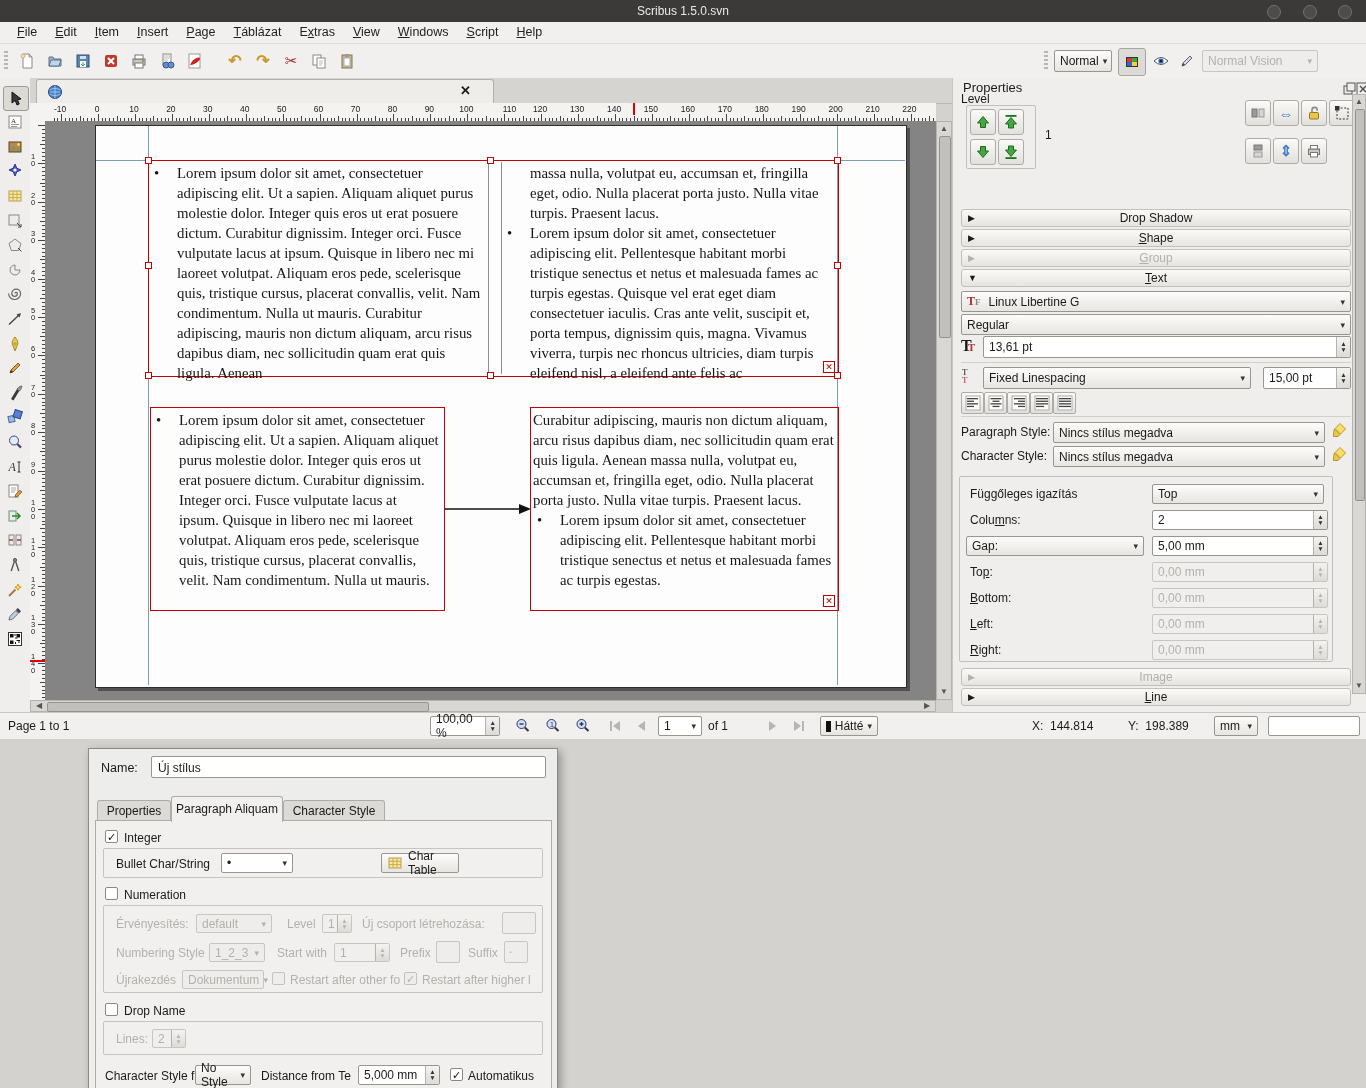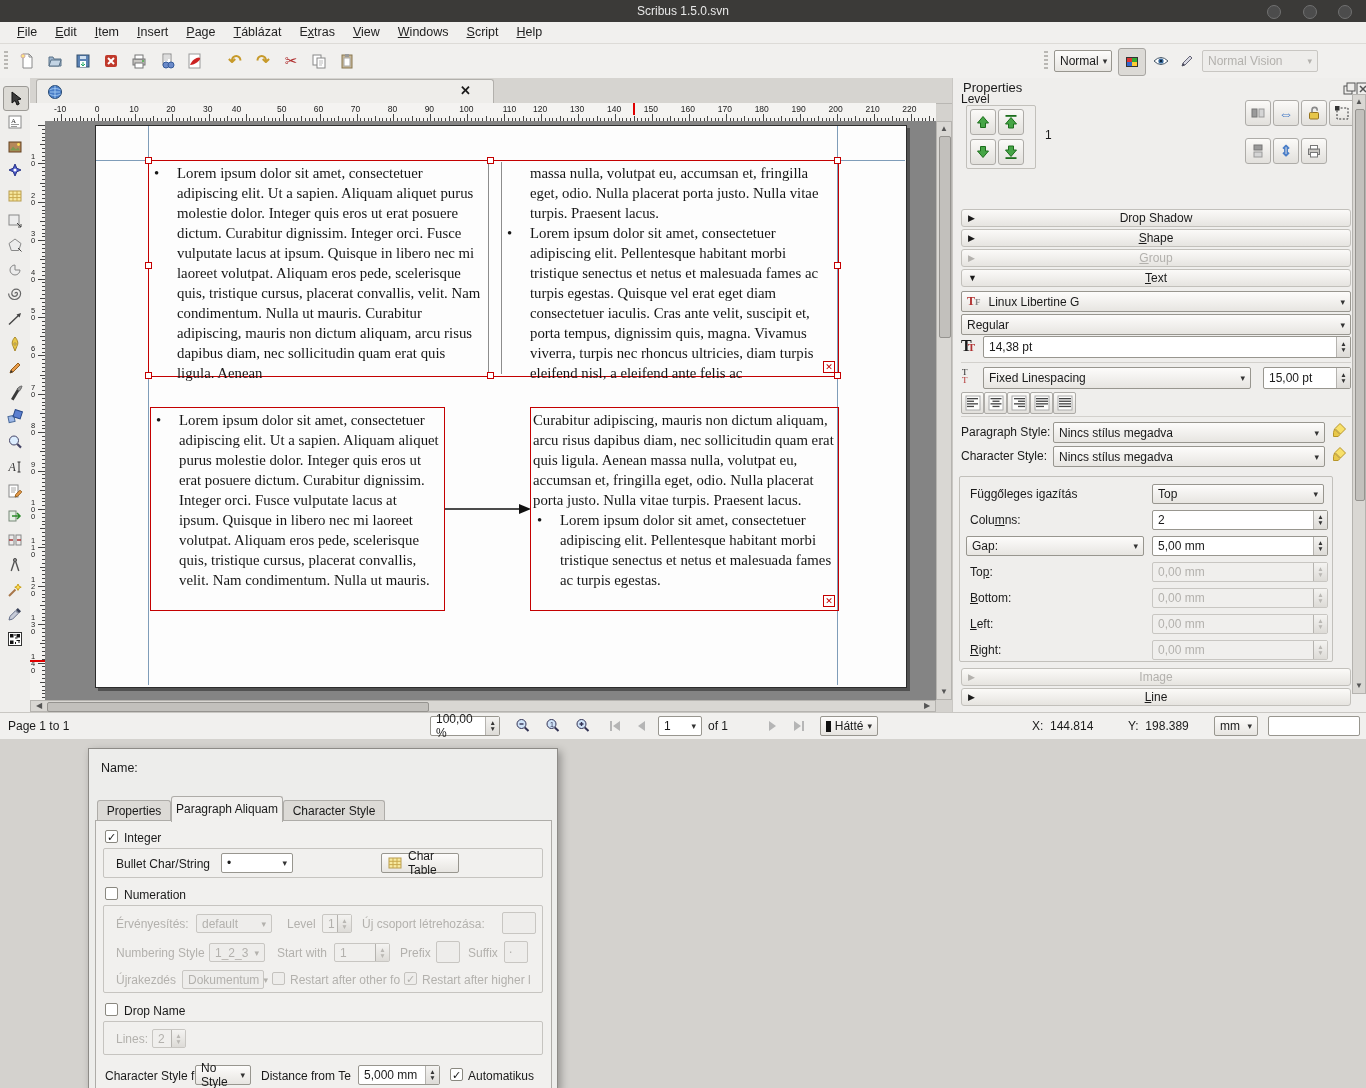--- a/index.html
+++ b/index.html
@@ -482,21 +482,21 @@
       <div class="tick" style="left: 167.5px; bottom: 0px; width: 1px; height: 3px;"></div>
       <div class="tick" style="left: 171.2px; bottom: 0px; width: 1px; height: 3px;"></div>
       <div class="tick" style="left: 174.9px; bottom: 0px; width: 1px; height: 3px;"></div>
       <div class="tick" style="left: 178.6px; bottom: 0px; width: 1px; height: 3px;"></div>
       <div class="tick" style="left: 182.3px; bottom: 0px; width: 1px; height: 5px;"></div>
       <div class="tick" style="left: 185.9px; bottom: 0px; width: 1px; height: 3px;"></div>
       <div class="tick" style="left: 189.6px; bottom: 0px; width: 1px; height: 3px;"></div>
       <div class="tick" style="left: 193.3px; bottom: 0px; width: 1px; height: 3px;"></div>
       <div class="tick" style="left: 197px; bottom: 0px; width: 1px; height: 3px;"></div>
       <div class="tick" style="left: 200.7px; bottom: 0px; width: 1px; height: 7px;"></div>
-      <div class="rnum" style="left: 186.72px; top: 1px; width: 26px; ">40</div>
+      <div class="rnum" style="left: 186.72px; top: 1px; width: 26px; text-align: center;">40</div>
       <div class="tick" style="left: 204.4px; bottom: 0px; width: 1px; height: 3px;"></div>
       <div class="tick" style="left: 208.1px; bottom: 0px; width: 1px; height: 3px;"></div>
       <div class="tick" style="left: 211.8px; bottom: 0px; width: 1px; height: 3px;"></div>
       <div class="tick" style="left: 215.5px; bottom: 0px; width: 1px; height: 3px;"></div>
       <div class="tick" style="left: 219.2px; bottom: 0px; width: 1px; height: 5px;"></div>
       <div class="tick" style="left: 222.9px; bottom: 0px; width: 1px; height: 3px;"></div>
       <div class="tick" style="left: 226.6px; bottom: 0px; width: 1px; height: 3px;"></div>
       <div class="tick" style="left: 230.3px; bottom: 0px; width: 1px; height: 3px;"></div>
       <div class="tick" style="left: 234px; bottom: 0px; width: 1px; height: 3px;"></div>
       <div class="tick" style="left: 237.7px; bottom: 0px; width: 1px; height: 7px;"></div>
@@ -1049,21 +1049,21 @@
       <span style="font-family:'Liberation Serif',serif;color:#b03030;font-weight:bold;margin-right:8px">T<span style="font-size:9px;color:#888">F</span></span>
       <span>Linux Libertine G</span>
         <span class="arr">▾</span>
     </div>
     <div class="combo abs" style="left:8px;top:236px;width:390px;height:21px">
       <span>Regular</span>
         <span class="arr">▾</span>
     </div>
     <span class="abs" style="left:8px;top:259px;font-family:'Liberation Serif',serif;font-weight:bold;font-size:16px">T<span style="color:#b03030;font-size:11px;margin-left:-4px">T</span></span>
     <div class="spin abs" style="left:30px;top:258px;width:368px;height:22px">
-      <span>14,38 pt</span>
+      <span>13,61 pt</span>
       <span class="sarrows">
           <span>▲</span>
           <span>▼</span>
         </span>
     </div>
     <div class="sep" style="top:284px"></div>
     <span class="abs" style="left:9px;top:290px;font-family:'Liberation Serif',serif;font-size:9px;line-height:8px;text-align:center">T<br><span style="color:#b03030">T</span></span>
     <div class="combo abs" style="left:30px;top:289px;width:268px;height:22px">
       <span>Fixed Linespacing</span>
         <span class="arr">▾</span>
@@ -1305,20 +1305,23 @@
     <div class="plabel" style="left:1128px;top:6px"><span>Y:</span>&nbsp;&nbsp;<span>198.389</span></div>
     <div class="combo abs" style="left:1214px;top:3px;width:44px;height:20px">
       <span>mm</span>
         <span class="arr">▾</span>
     </div>
     <div class="field abs" style="left:1268px;top:3px;width:92px;height:20px"></div>
   </div>
 
   <div class="abs dialog">
     <div class="plabel" style="left:12px;top:12px;font-size:12.5px">Name:</div>
+    <div class="field abs" style="left:62px;top:7px;width:395px;height:22px;line-height:22px;padding:0 6px">
+      <span>Új stílus</span>
+    </div>
     <div class="tab" style="left:8px;top:51px;width:72px;height:21px;line-height:21px"><span>Properties</span></div>
     <div class="tab active" style="left:82px;top:47px;width:110px;height:25px;line-height:25px"><span>Paragraph Aliquam</span></div>
     <div class="tab" style="left:194px;top:51px;width:100px;height:21px;line-height:21px"><span>Character Style</span></div>
     <div class="abs" style="left:6px;top:71px;width:455px;height:269px;border:1px solid #aeaca8;background:#f1f0ee">
 
       <span class="cb abs" style="left:9px;top:9px">✓</span>
       <div class="plabel" style="left:28px;top:10px">Integer</div>
       <div class="dgroup" style="left:7px;top:27px;width:440px;height:30px">
         <div class="plabel" style="left:12px;top:8px">Bullet Char/String</div>
         <div class="combo abs" style="left:117px;top:4px;width:72px;height:20px;background:#fff">

